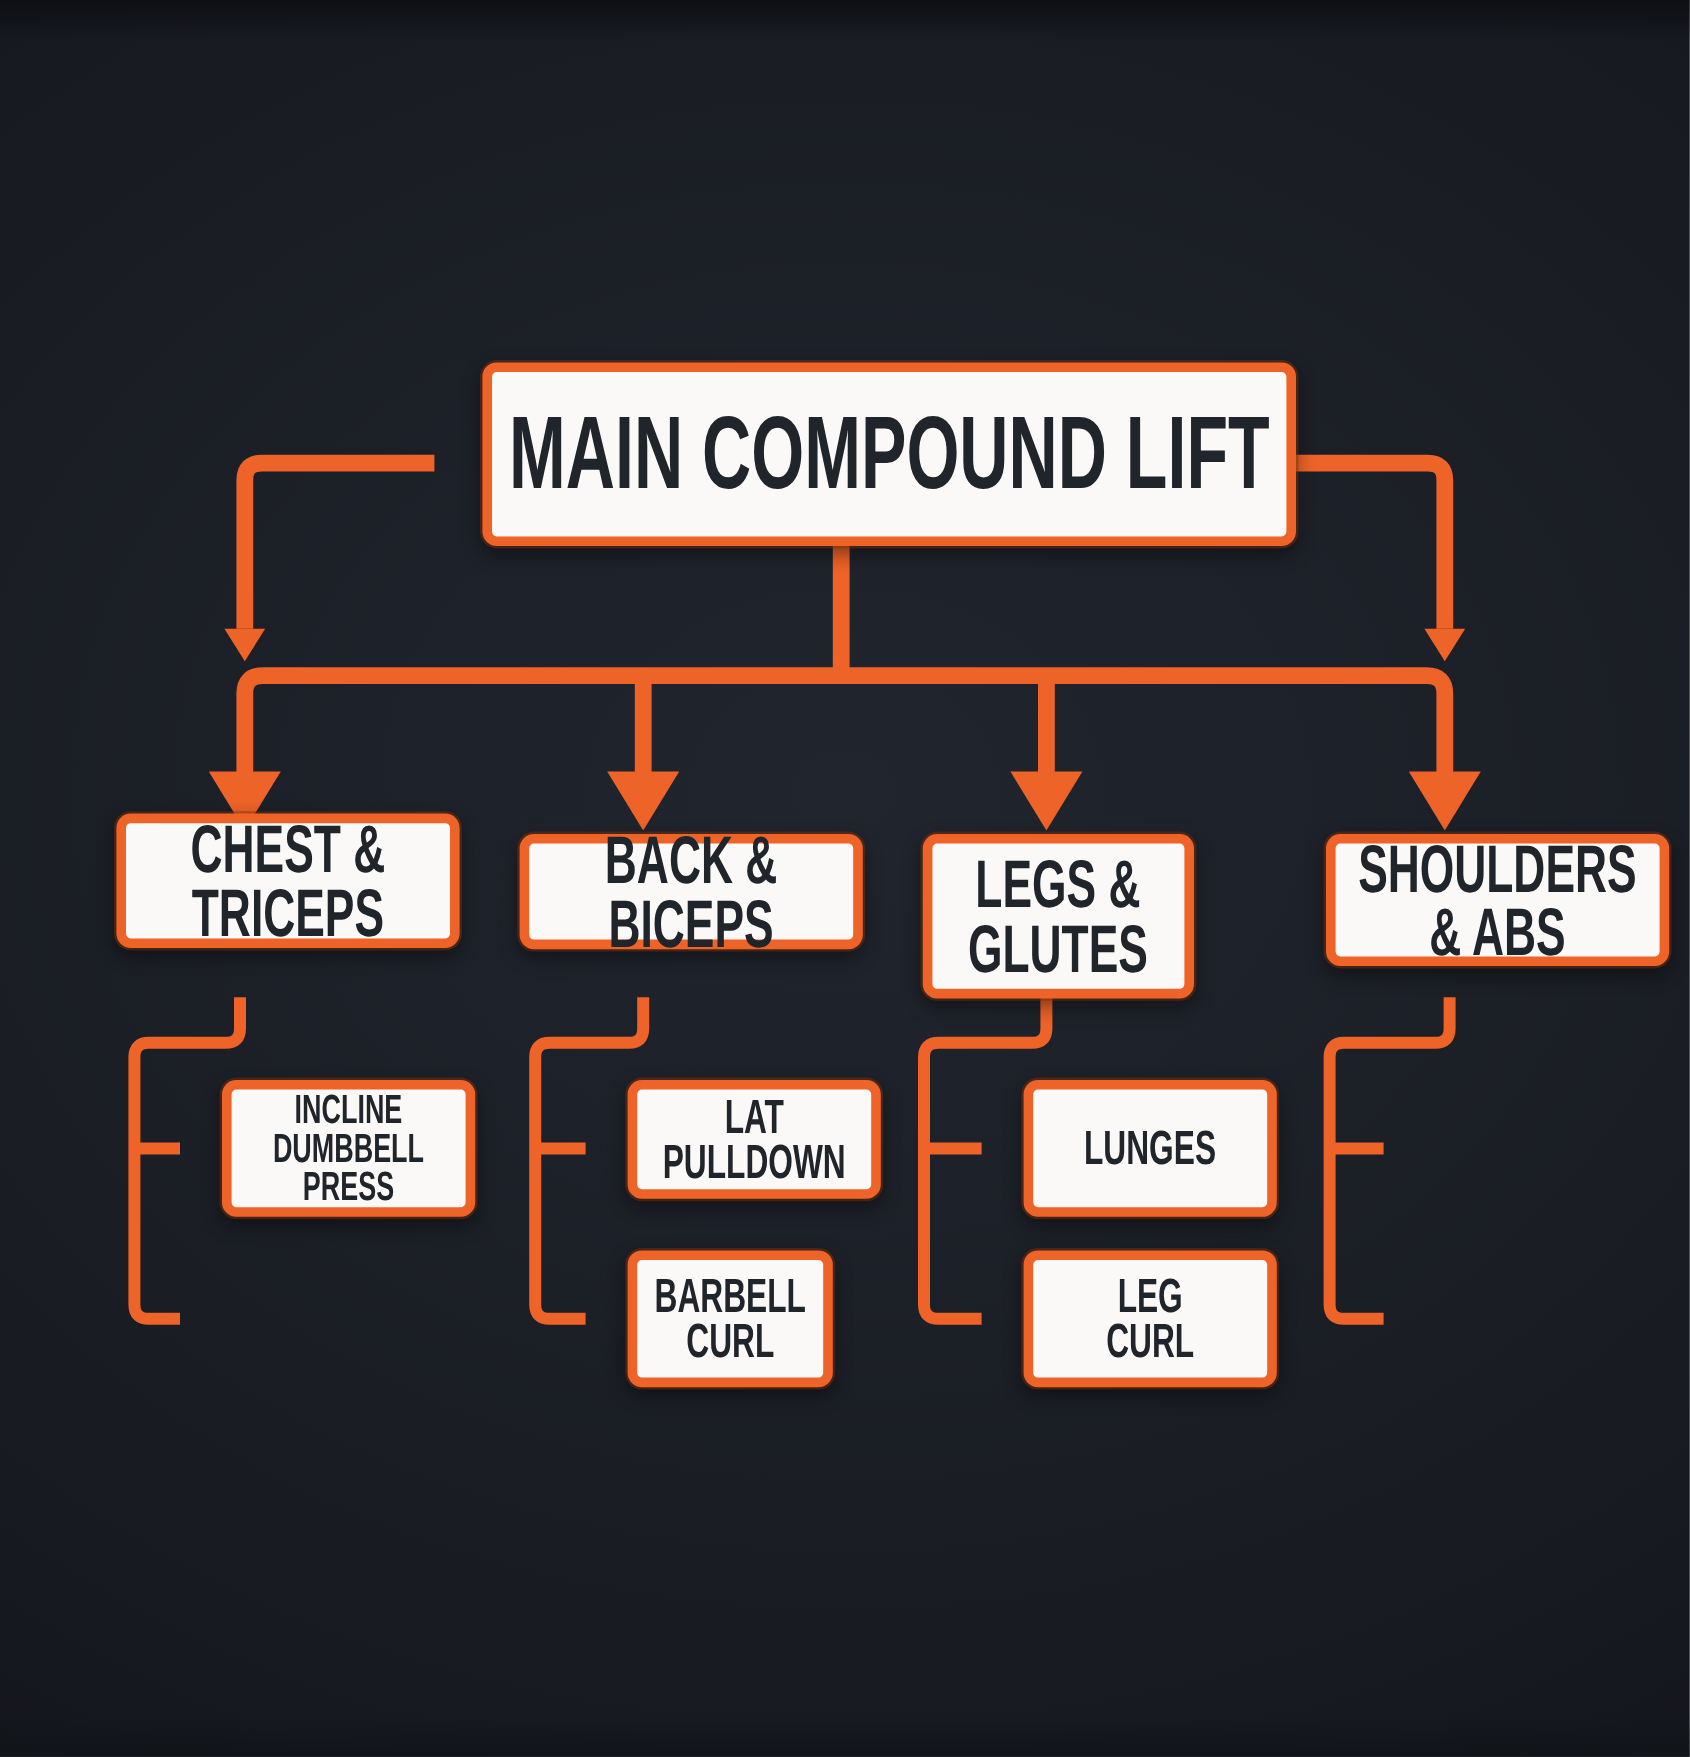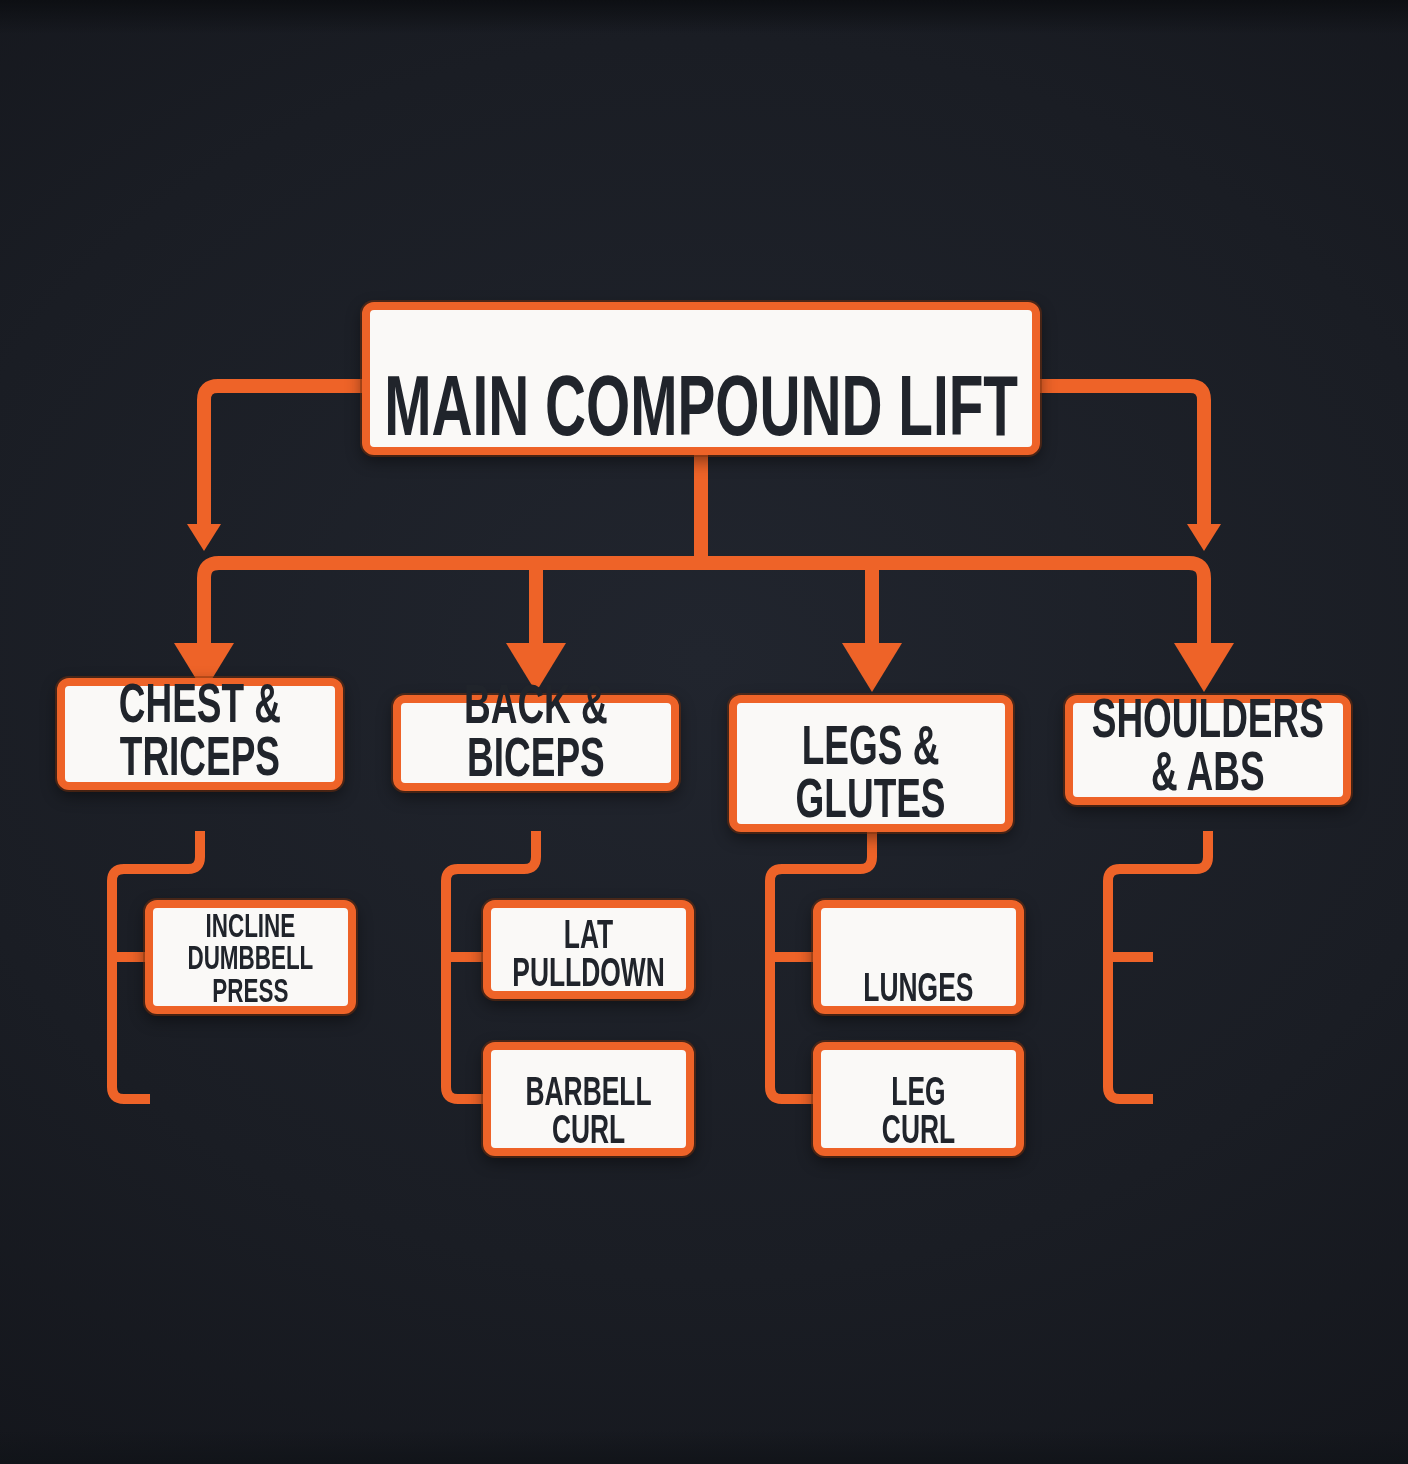--- a/index.html
+++ b/index.html
@@ -25,22 +25,23 @@
   svg.connectors{position:absolute;left:0;top:0;}
   .wire{stroke:var(--accent);fill:none;}
   .wire-thick{stroke-width:14px;}
   .wire-thin{stroke-width:10px;}
   .arrow{fill:var(--accent);stroke:none;}
   .node{
     position:absolute;box-sizing:border-box;
     background:var(--box-fill);
     border:8px solid var(--accent);
     border-radius:12px;
-    display:flex;align-items:flex-end;justify-content:center;
+    display:flex;align-items:center;justify-content:center;
     box-shadow:0 0 0 2px var(--accent-dark), 0 6px 16px rgba(0,0,0,0.45);
+    margin-left:40px;
   }
   .txt{
     display:inline-block;
     transform:scaleX(0.66);
     font-weight:bold;
     color:var(--text-dark);
     white-space:pre-line;
     text-align:center;
     line-height:0.95;
     letter-spacing:0px;
@@ -89,40 +90,40 @@
   </div>
 
   <div class="node" style="left:57px;top:678px;width:286px;height:112px">
     <span class="txt cat-txt">CHEST &amp;
 TRICEPS</span>
   </div>
   <div class="node" style="left:393px;top:695px;width:286px;height:96px">
     <span class="txt cat-txt">BACK &amp;
 BICEPS</span>
   </div>
-  <div class="node" style="left:729px;top:695px;width:284px;height:137px">
+  <div class="node" style="left:729px;top:695px;width:226px;height:137px">
     <span class="txt cat-txt">LEGS &amp;
 GLUTES</span>
   </div>
   <div class="node" style="left:1065px;top:695px;width:286px;height:110px">
     <span class="txt cat-txt">SHOULDERS
 &amp; ABS</span>
   </div>
 
   <div class="node" style="left:145px;top:900px;width:211px;height:114px">
     <span class="txt sub-sm">INCLINE
 DUMBBELL
 PRESS</span>
   </div>
 
   <div class="node" style="left:483px;top:900px;width:211px;height:99px">
     <span class="txt sub-txt">LAT
 PULLDOWN</span>
   </div>
-  <div class="node" style="left:483px;top:1042px;width:211px;height:114px">
+  <div class="node" style="left:483px;top:1042px;width:171px;height:114px">
     <span class="txt sub-txt">BARBELL
 CURL</span>
   </div>
 
   <div class="node" style="left:813px;top:900px;width:211px;height:114px">
     <span class="txt sub-txt">LUNGES</span>
   </div>
   <div class="node" style="left:813px;top:1042px;width:211px;height:114px">
     <span class="txt sub-txt">LEG CURL</span>
   </div>

